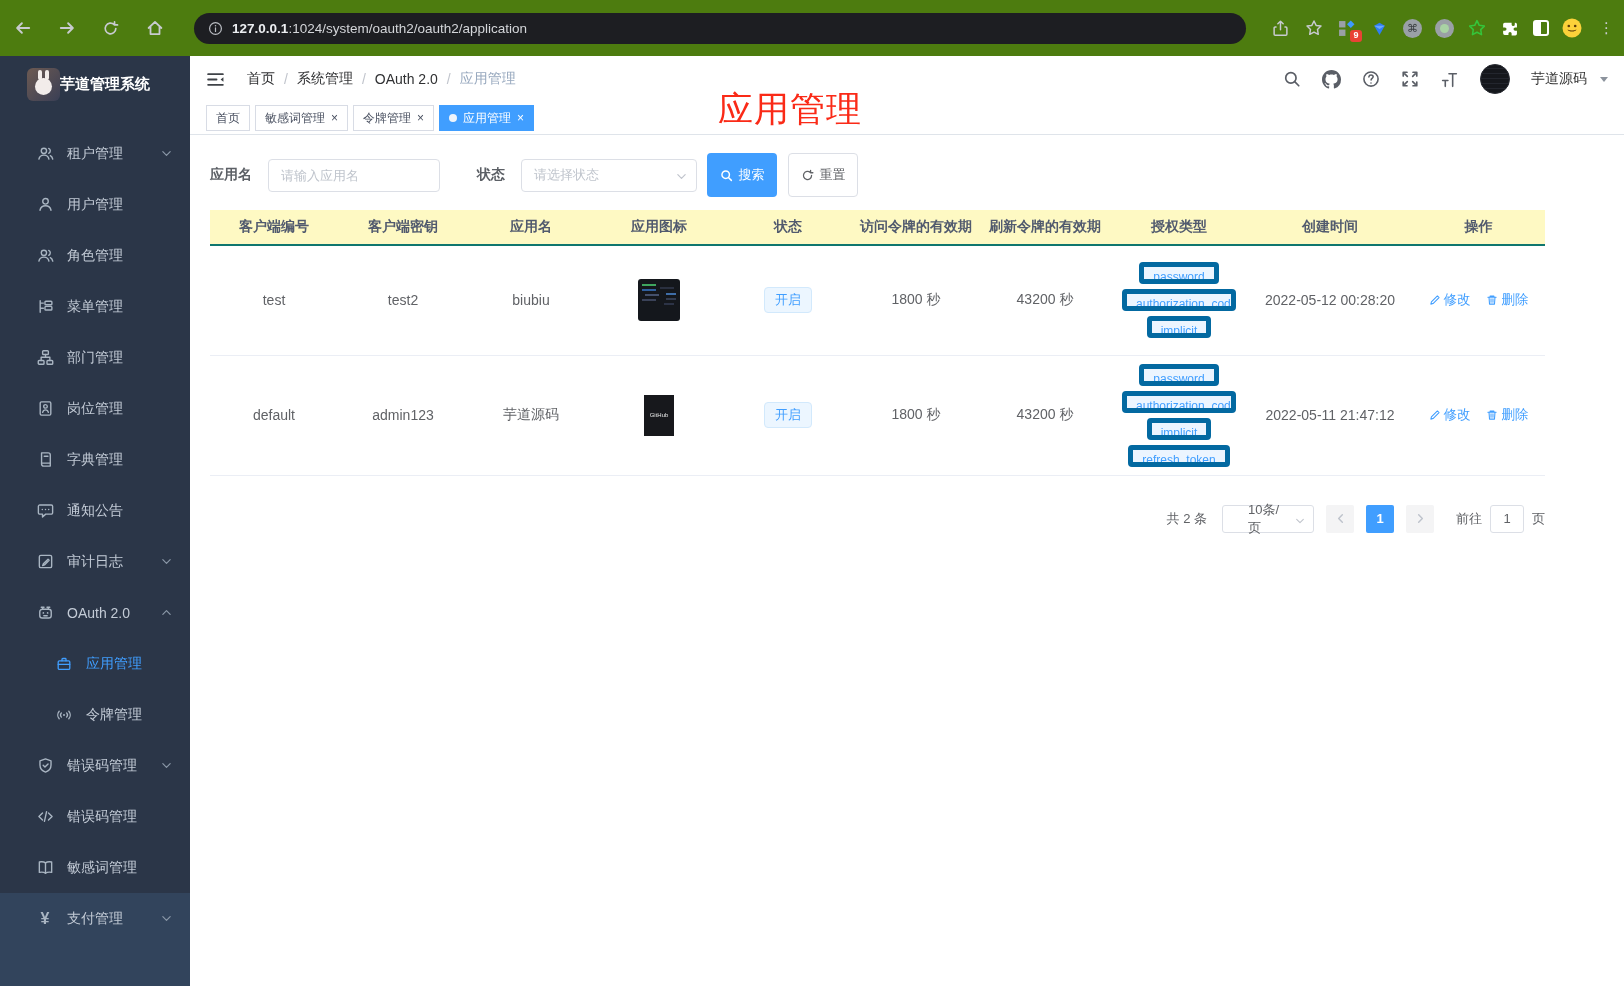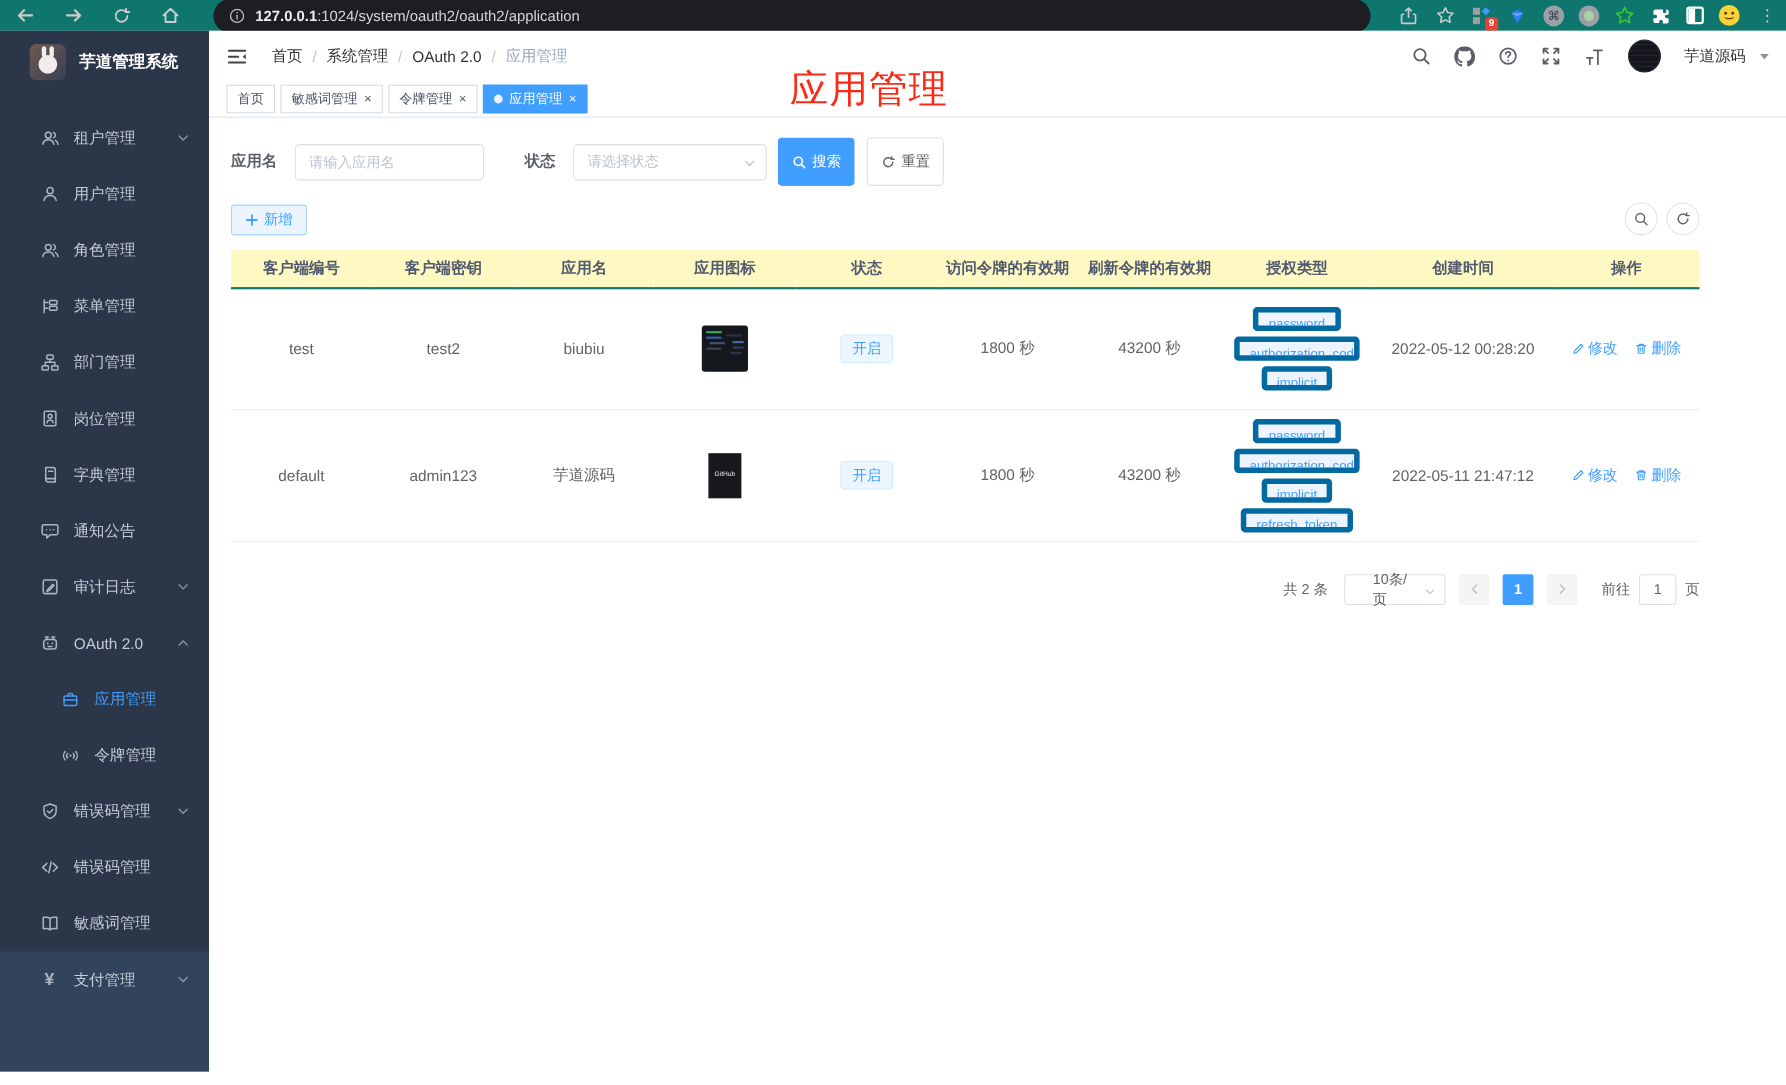--- a/index.html
+++ b/index.html
@@ -1,41 +1,41 @@
 <!DOCTYPE html>
 <html><head>
 <meta charset="utf-8">
 <style>
   * { margin:0; padding:0; box-sizing:border-box; }
   html,body { width:1624px; height:986px; overflow:hidden; }
   body { font-family:"Liberation Sans","DejaVu Sans",sans-serif; background:#fff; }
   .screen { position:relative; width:1624px; height:986px; }
 
   
-  .chrome { height:28px; background:#0f766e; display:flex; align-items:center; padding:0 10px;gap:15px; }
+  .chrome { height:56px; background:#4d7c0f; display:flex; align-items:center; padding:0 10px;gap:15px; }
   .chrome .navbtn { width:26px; height:26px; display:flex; align-items:center; justify-content:center; color:#c8cbd0; margin-right:4px; }
   .url-pill { margin-left:8px; display:flex; align-items:center; gap:9px; width:1092px; height:31px; background:#1d1e22; border-radius:16px; padding:0 14px; }
   .url-text { font-size:13.5px; color:#dfe1e5; white-space:nowrap; overflow:hidden; }
   .url-text b { font-weight:bold; color:#eceef1; }
   .url-text span { color:#d4d6da; }
   .chrome-right { display:flex; align-items:center; margin-left:10px; gap:13px; }
   .ext { position:relative; width:20px; height:20px; display:flex; align-items:center; justify-content:center; }
   .badge { position:absolute; right:-5px; bottom:-4px; background:#e94235; color:#fff; font-size:9px; font-weight:bold; padding:1px 3.5px; border-radius:3px; line-height:1.1; }
   .circ-ext { width:19px; height:19px; border-radius:50%; background:#9aa0a6; display:flex; align-items:center; justify-content:center; font-size:11px; color:#3c4043; }
   .circ-ext .dot { width:9px; height:9px; border-radius:50%; background:#a9d3a4; }
   .split-icon { width:16px; height:16px; border:2px solid #fff; border-radius:3px; position:relative; }
   .split-icon::before { content:""; position:absolute; left:0; top:0; bottom:0; width:6px; background:#fff; }
   .dots { color:#c8cbd0; font-size:15px; letter-spacing:0; margin-left:4px; }
 
   
   .app { display:flex; height:946px; }
 
   
   .sidebar { width:190px; background:#2b3648; display:flex; flex-direction:column; flex:0 0 auto; }
-  .logo-row { height:56px; display:flex; align-items:center; padding-left:27px; gap:12px; }
+  .logo-row { height:56px; display:flex; align-items:center; padding-left:27px; }
   .logo-img { width:33px; height:33px; border-radius:6px; background:linear-gradient(135deg,#6d5a52,#3a3f55); position:relative; overflow:hidden; flex:0 0 auto; }
   .logo-img::before { content:""; position:absolute; left:8px; top:10px; width:17px; height:17px; border-radius:50%; background:#f2ecea; }
   .logo-img::after { content:""; position:absolute; left:11px; top:2px; width:4px; height:10px; border-radius:2px; background:#f2ecea; box-shadow:7px 0 0 #f2ecea; }
   .logo-title { color:#fff; font-size:15px; font-weight:bold; white-space:nowrap; }
   .menu { padding-top:16px; }
   .m-item { display:flex; align-items:center; height:51px; padding:0 18px 0 36px; color:#c3cbd6; font-size:14px; cursor:pointer; }
   .m-item .ic { width:18px; height:18px; margin-right:13px; color:#a9b5c2; display:flex; align-items:center; justify-content:center; flex:0 0 auto; font-size:13px; }
   .m-item .chev { margin-left:auto; color:#8b98a8; display:flex; }
   .m-item.sub { padding-left:55px; }
   .m-item.active, .m-item.active .ic { color:#409eff; }
@@ -474,41 +474,20 @@
             <span>搜索</span>
           </button>
           <button class="btn btn-plain">
             <svg class="sic" width="13" height="13" viewBox="0 0 16 16" style="stroke-width:1.6">
                 <path d="M13 8a5 5 0 1 1-1.5-3.6M11.8 1.8v2.8h2.8"></path>
               </svg>
             <span>重置</span>
           </button>
         </div>
 
-        <div class="tool-row">
-          <button class="btn-add">
-            <svg class="sic" width="12" height="12" viewBox="0 0 12 12" style="stroke-width:1.6">
-                <path d="M6 1.5v9M1.5 6h9"></path>
-              </svg>
-            <span>新增</span>
-          </button>
-          <div class="tool-right">
-            <button class="circle-btn">
-                <svg class="sic" width="14" height="14" viewBox="0 0 16 16" style="stroke-width:1.5">
-                  <circle cx="7" cy="7" r="4.6"></circle>
-                  <path d="M10.4 10.4L14 14"></path>
-                </svg>
-              </button>
-            <button class="circle-btn">
-                <svg class="sic" width="14" height="14" viewBox="0 0 16 16" style="stroke-width:1.5">
-                  <path d="M13 8a5 5 0 1 1-1.5-3.6M11.8 1.8v2.8h2.8"></path>
-                </svg>
-              </button>
-          </div>
-        </div>
 
         <table class="tbl">
           <colgroup>
             <col style="width:128px">
               <col style="width:130px">
               <col style="width:126px">
               <col style="width:130px">
               <col style="width:128px">
             <col style="width:128px">
               <col style="width:130px">

